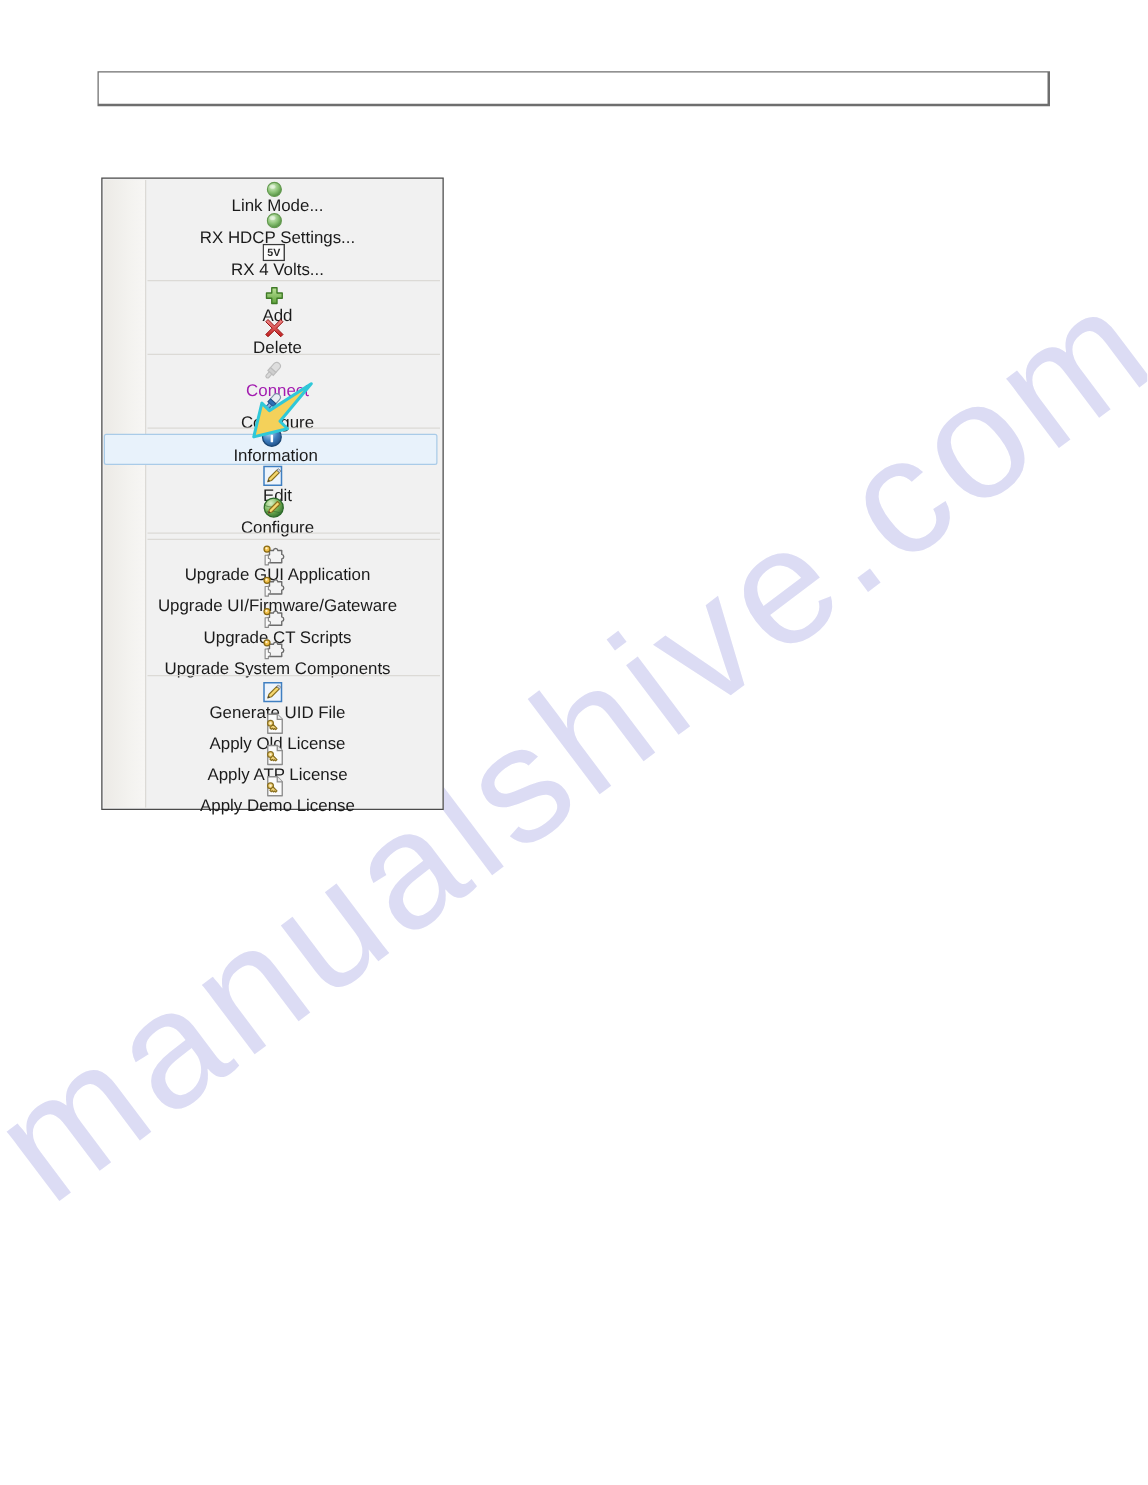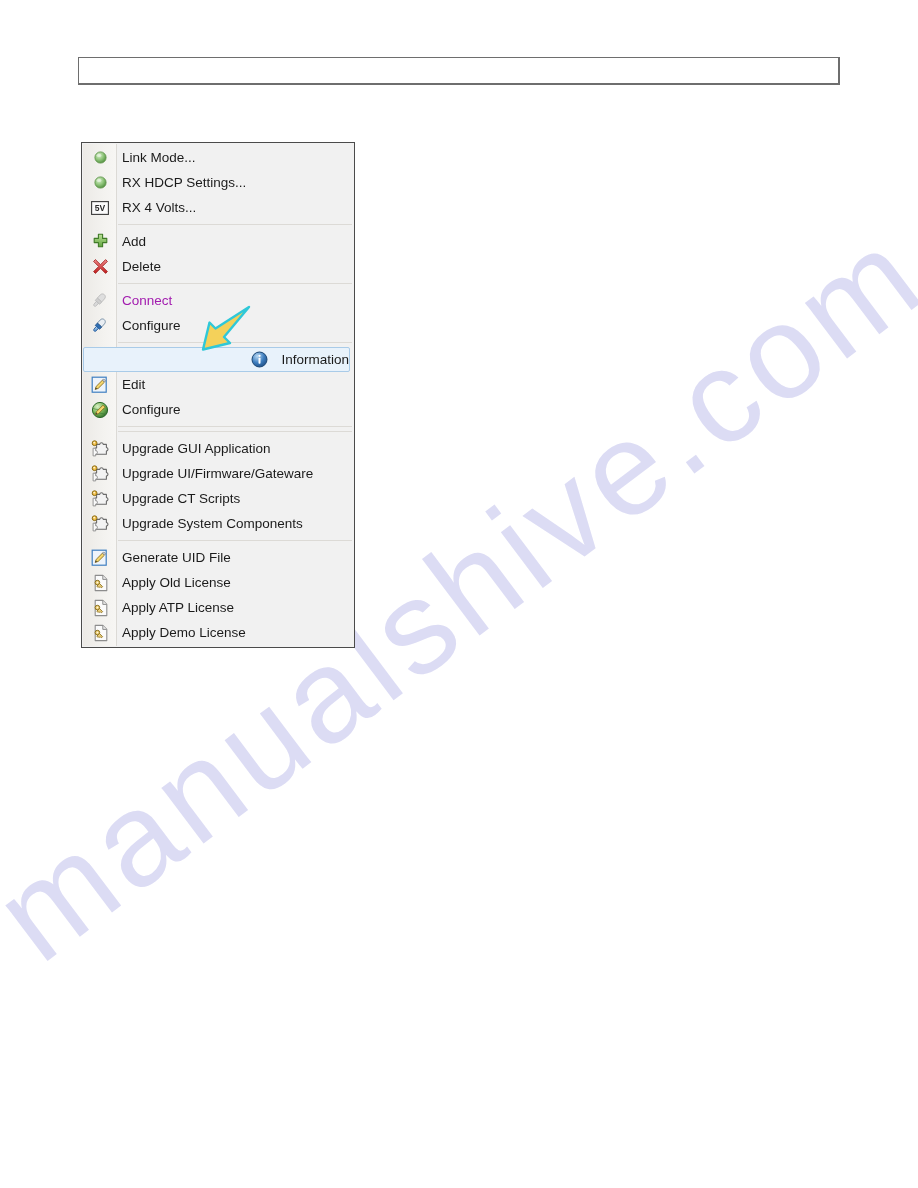--- a/index.html
+++ b/index.html
@@ -99,20 +99,21 @@
 
   .menu-item {
     position: relative;
     z-index: 2;
     display: flex;
     align-items: center;
     height: 25px;
     padding-left: 2px;
     cursor: default;
     white-space: nowrap;
+    flex-direction: column;
   }
   .menu-item .icon-cell {
     width: 32px;
     min-width: 32px;
     height: 25px;
     display: flex;
     align-items: center;
     justify-content: center;
     position: relative;
   }

